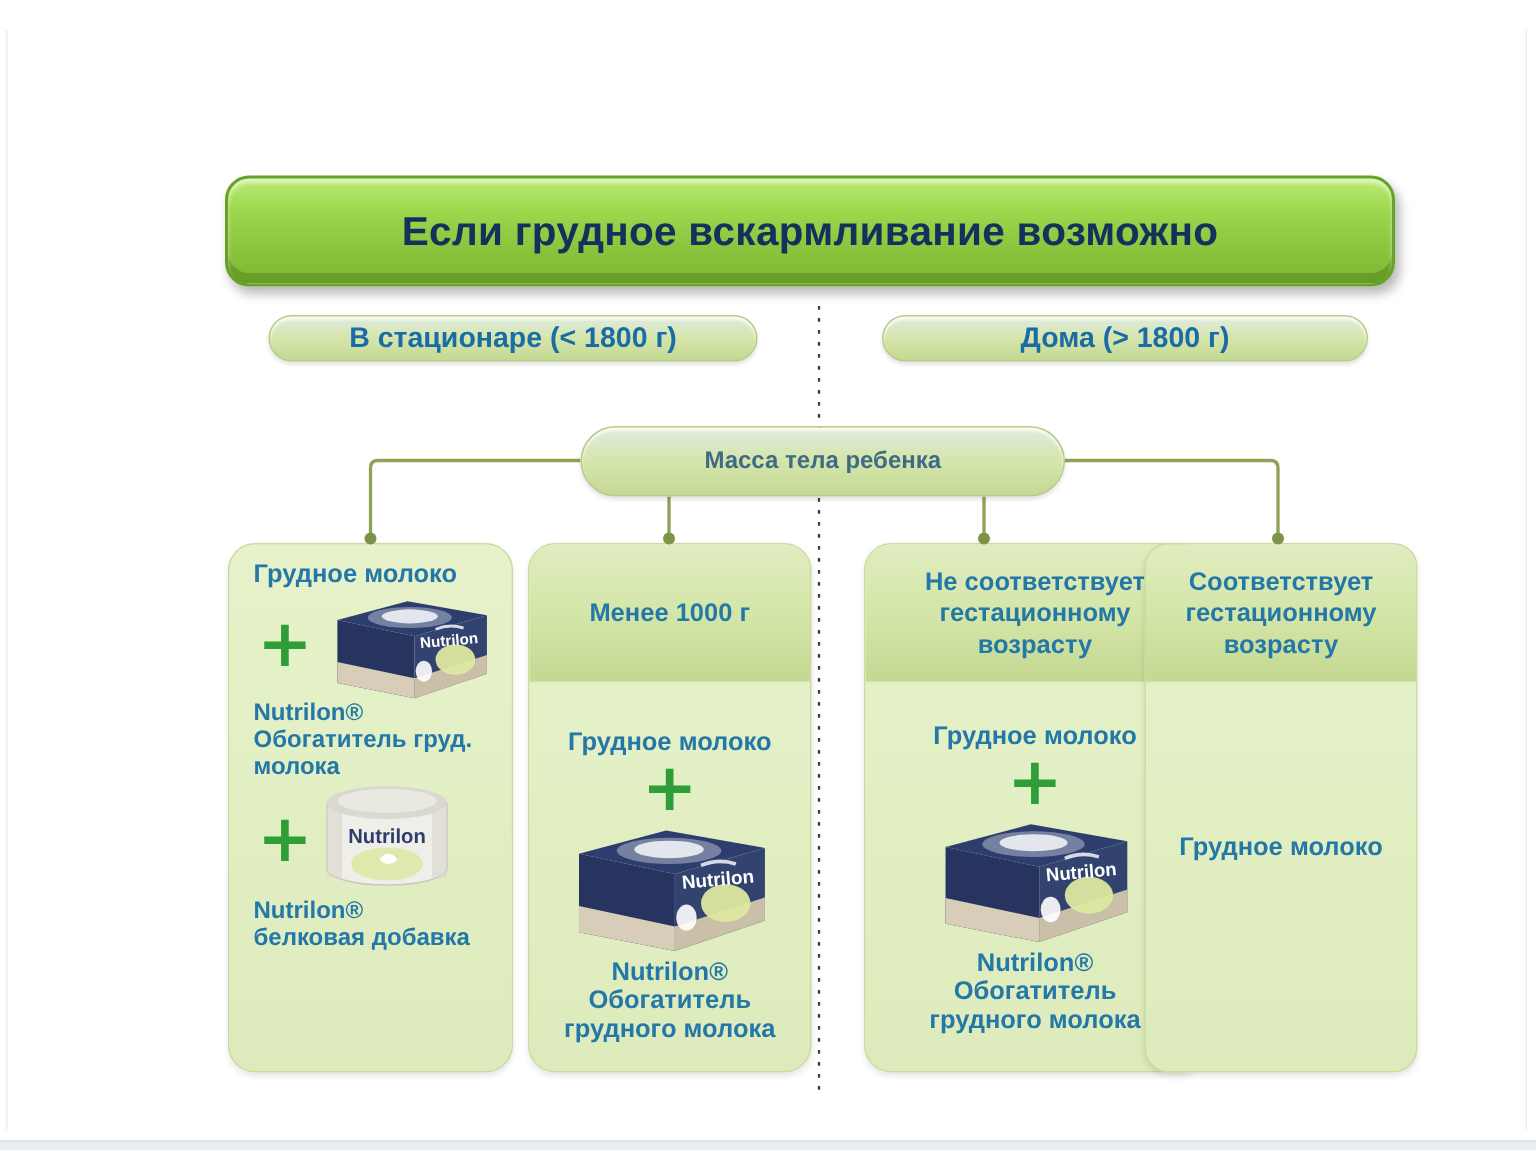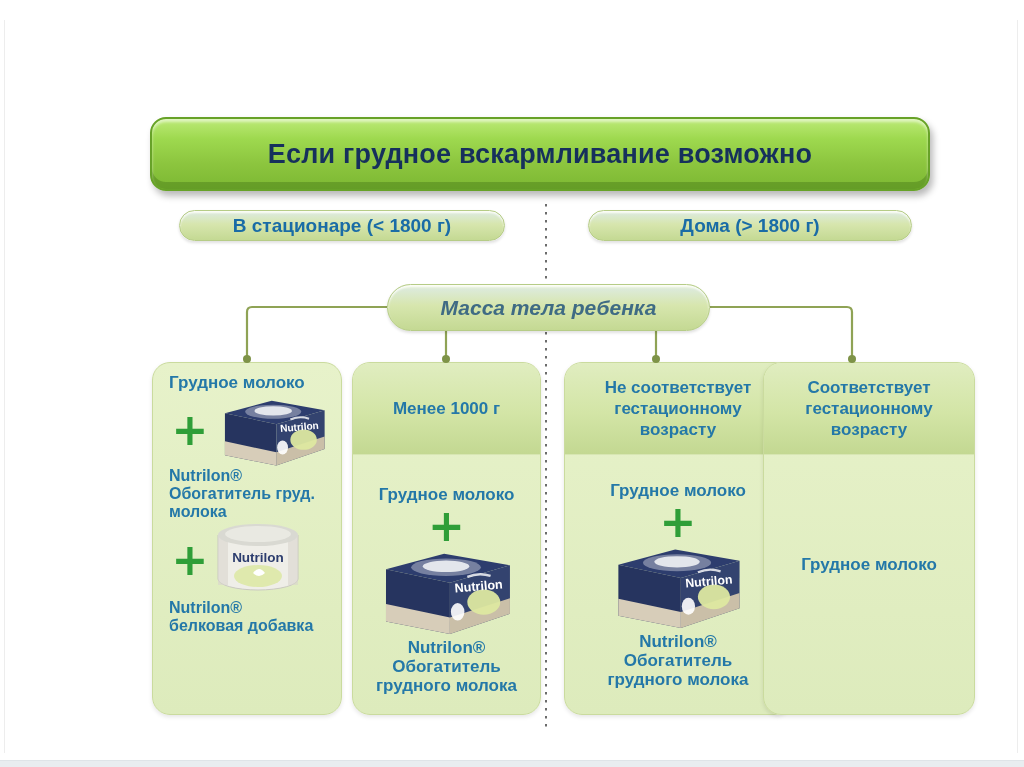--- a/index.html
+++ b/index.html
@@ -31,37 +31,37 @@
     background:linear-gradient(180deg,#eef5da 0%,#dcead8 10%,#d7e6ae 45%,#c4d993 100%);
     border:1px solid #b6cc87;border-radius:24px;
     box-shadow:0 2px 3px rgba(0,0,0,.12), inset 0 2px 2px rgba(255,255,255,.8);
     display:flex;align-items:center;justify-content:center;
   }
   .branch-pill{top:210px;height:31px;}
   .branch-pill span{color:#1a6ca6;font-size:19px;font-weight:bold;}
   .pill-hospital{left:179px;width:326px;}
   .pill-home{left:588px;width:324px;text-align:center;}
   .root-pill{left:387px;top:284px;width:323px;height:47px;z-index:10;}
-  .root-pill span{color:#3f6b84;font-size:21px;font-weight:bold;font-style:italic;}
+  .root-pill span{color:#3f6b84;font-size:16px;font-weight:bold;}
 
   
   .connector-svg{position:absolute;left:0;top:0;z-index:5;pointer-events:none;}
 
   
   .column{
     position:absolute;top:362px;height:353px;box-sizing:border-box;
     border-radius:18px;overflow:hidden;
     border:1px solid #cadb9e;
     background:linear-gradient(180deg,#e7f2ca 0%,#ddebbc 100%);
     box-shadow:0 2px 4px rgba(0,0,0,.10);
   }
   .col-1{left:152px;width:190px;}
   .col-2{left:352px;width:189px;}
-  .col-3{left:564px;width:228px;}
-  .col-4{left:763px;width:212px;}
+  .col-3{left:576px;width:228px;}
+  .col-4{left:763px;width:182px;border-radius:16px;}
   .col-header{
     height:92px;box-sizing:border-box;
     background:linear-gradient(180deg,#e0edc0 0%,#d3e5a6 55%,#c3d892 100%);
     display:flex;align-items:center;justify-content:center;text-align:center;
     border-bottom:1px solid #d7e6b2;
   }
   .col-header span{
     color:#2478a8;font-size:17px;font-weight:bold;line-height:1.25;white-space:pre-line;
   }
   .col-body{height:260px;box-sizing:border-box;padding:6px 8px 4px 8px;}

